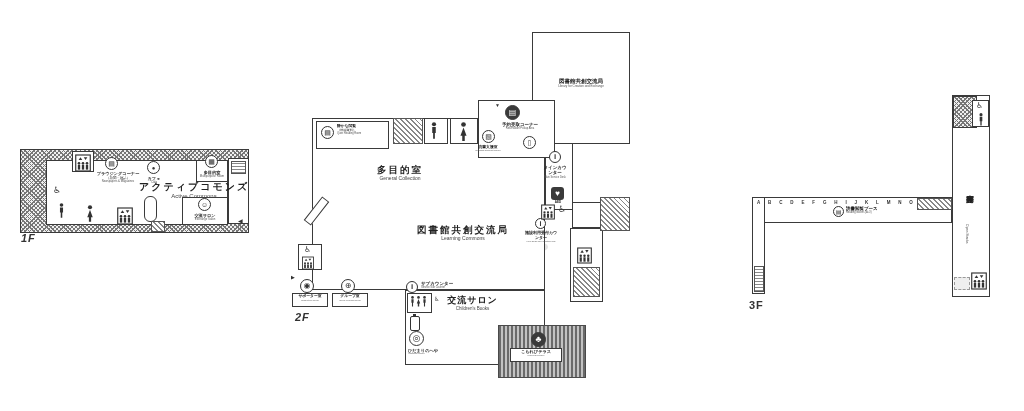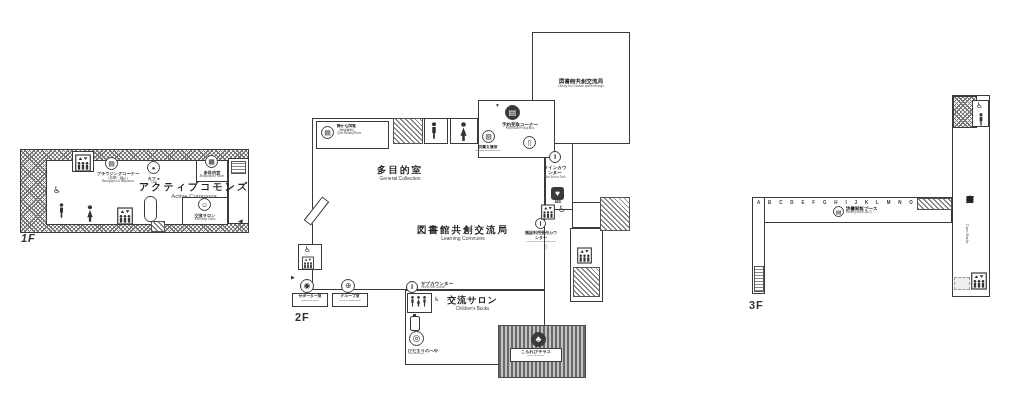--- a/index.html
+++ b/index.html
@@ -227,21 +227,21 @@
   <div class="hv" style="left:498px;top:325px;width:88px;height:53px;"></div>
   <div class="ci dark" style="left:531px;top:332px;width:15px;height:15px;font-size:9px;">
       <span>♣</span>
     </div>
   <div class="wall thin" style="left:510px;top:348px;width:52px;height:14px;z-index:4;"></div>
   <div class="lbl" style="left:510px;top:349px;width:52px;">
     <span class="ja b" style="font-size:4.2px;">こもれびテラス</span>
     <span class="en" style="font-size:2.2px;">Komorebi Terrace</span>
   </div>
 
-  <div class="floorlbl" style="left:295px;top:311px;">2F</div>
+  <div class="floorlbl" style="left:295px;top:311px;font-style:italic;">2F</div>
 
   <div class="wall thin" style="left:752px;top:197px;width:200px;height:26px;"></div>
   <div class="wall thin" style="left:752px;top:197px;width:13px;height:97px;"></div>
   <div class="hh" style="left:754px;top:266px;width:10px;height:26px;"></div>
   <div class="hd" style="left:917px;top:198px;width:35px;height:12px;"></div>
 
   <div class="booths" style="left:757px;top:200px;width:156px;height:7px;">
     <span>A</span>
     <span>B</span>
     <span>C</span>

